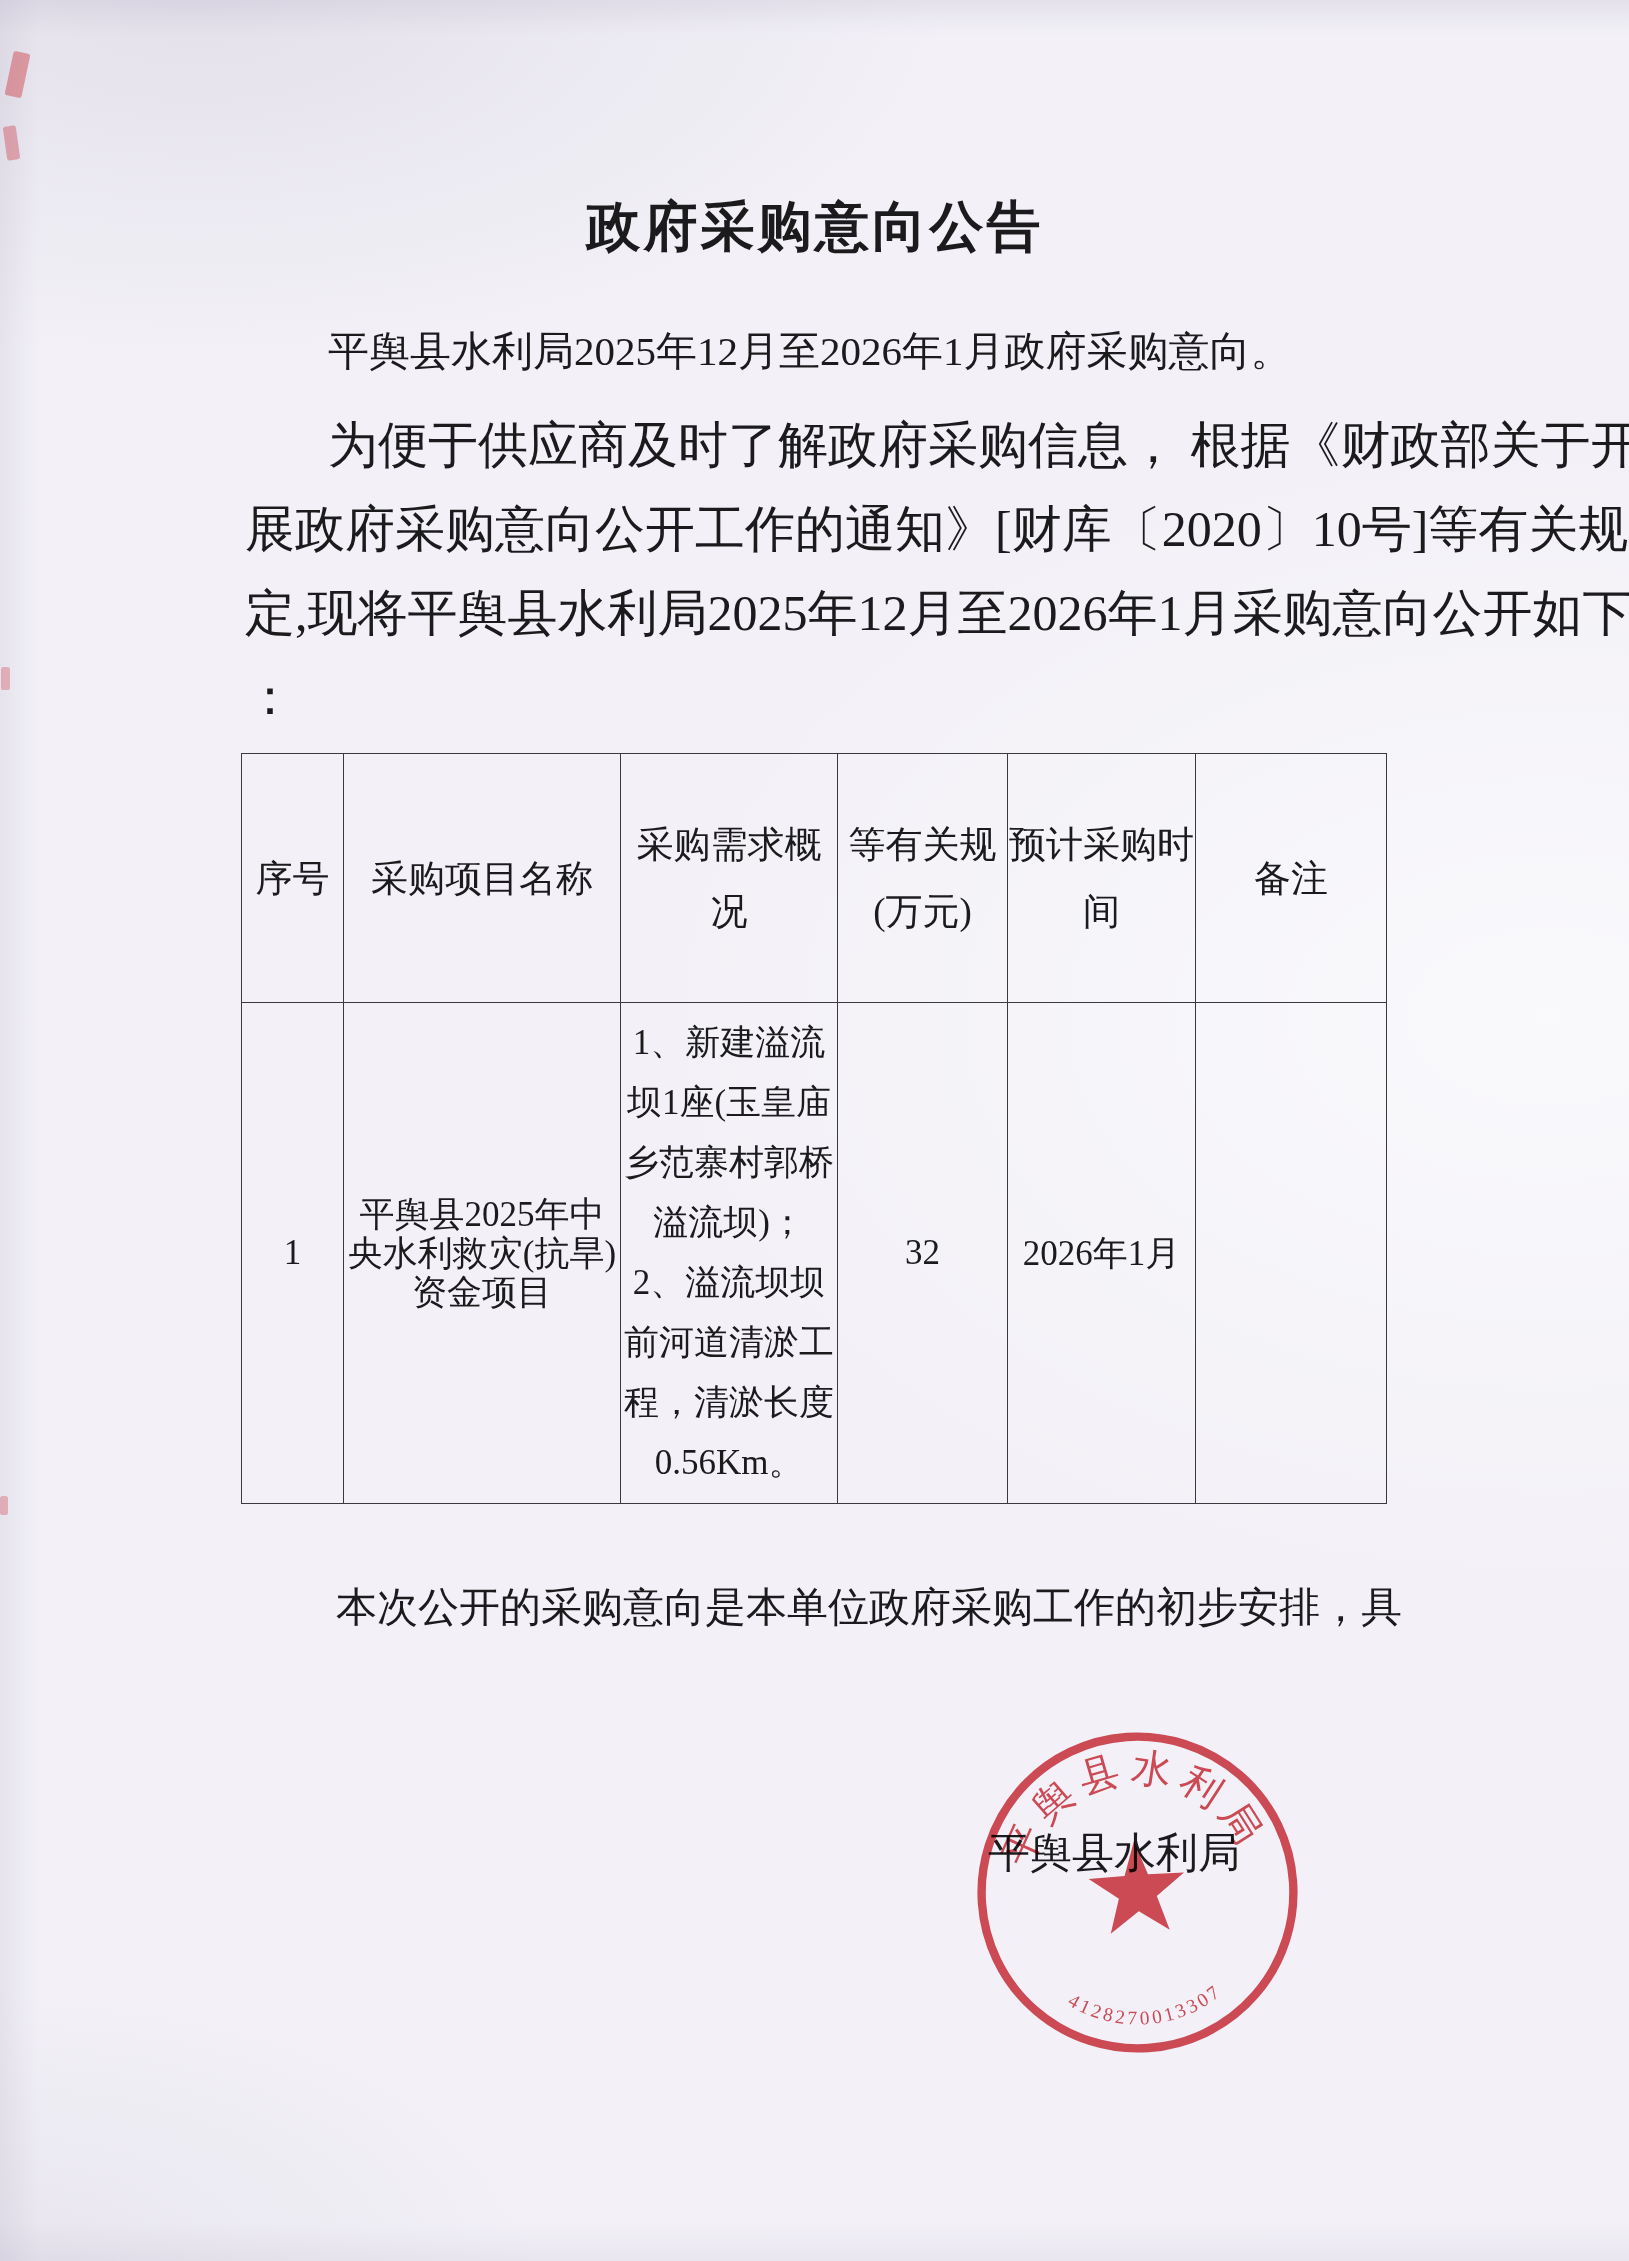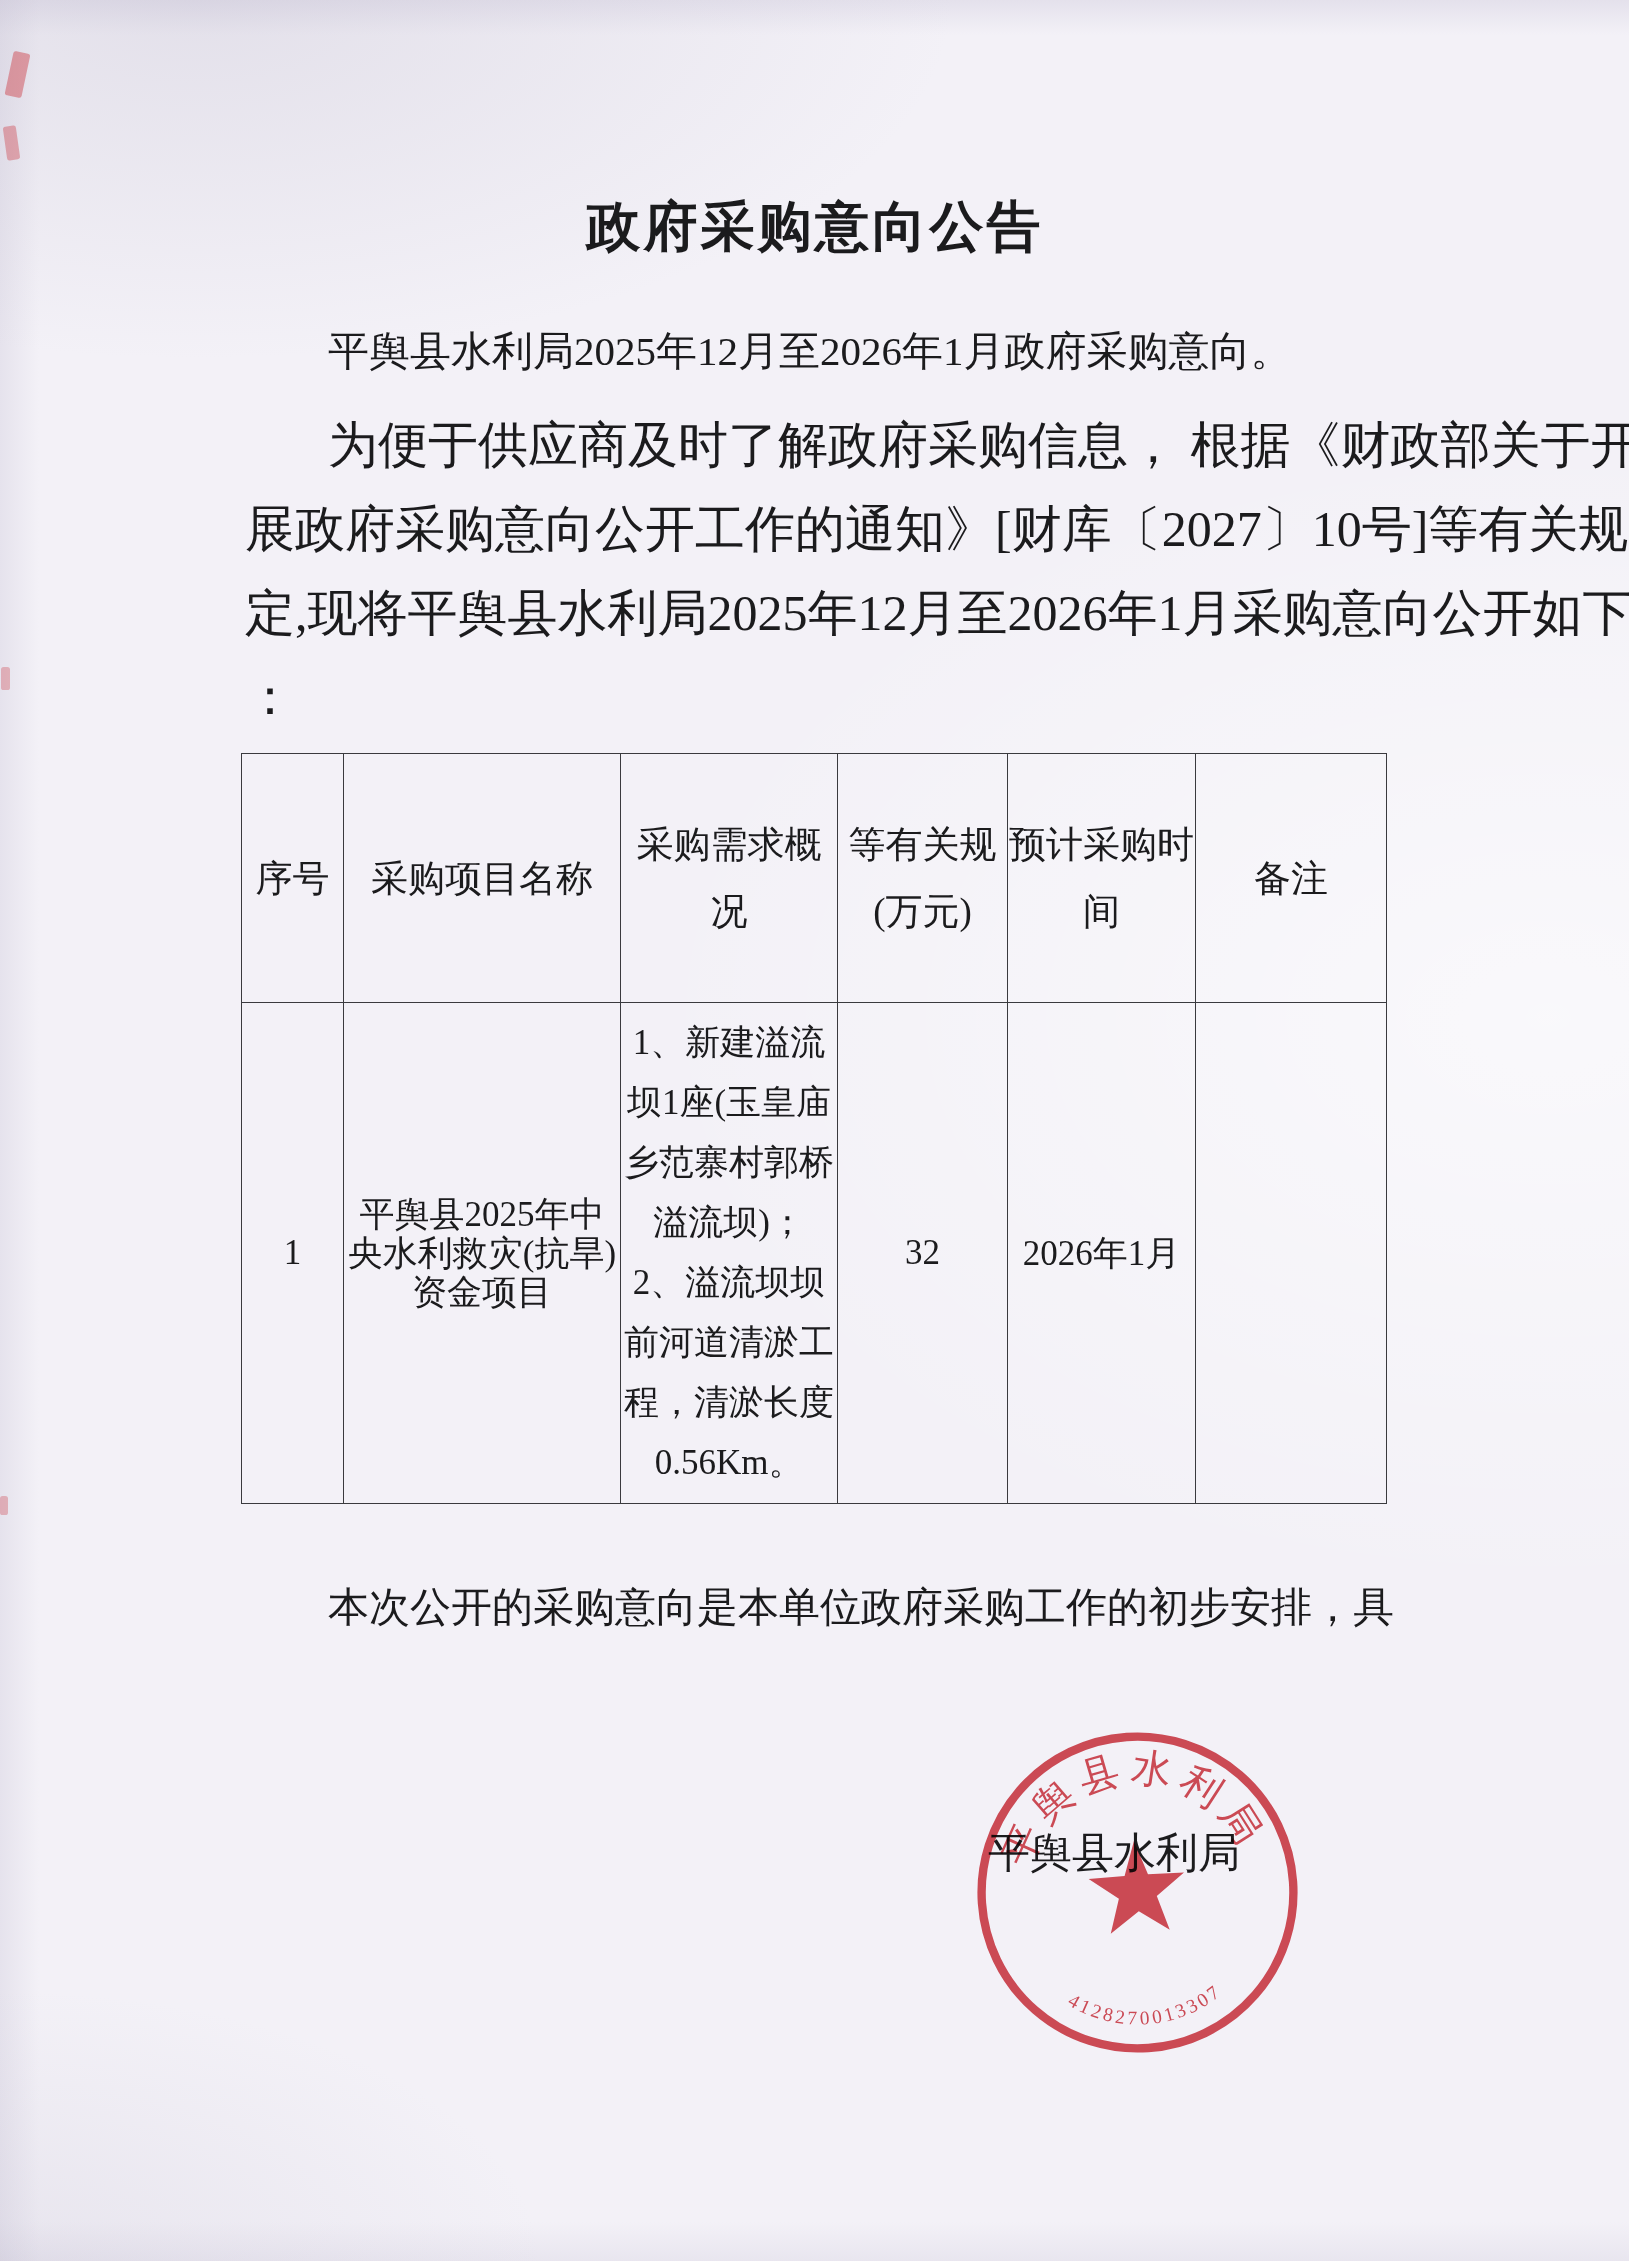--- a/index.html
+++ b/index.html
@@ -47,21 +47,21 @@
   }
   table.main thead th{font-size:37px;line-height:67px;height:248px;}
   table.main tbody td{height:500px;font-size:35px;}
   td.cell-name{font-size:32px;line-height:39px;text-align:left;padding:0 9.7px;}
   td.cell-req{font-size:32px;line-height:60px;text-align:left;vertical-align:top;padding:14px 13px 0 14px;}
   td.cell-seq{font-size:39px;}
   td.cell-budget{font-size:36px;}
   td.cell-time{font-size:35px;}
 
   .closing{
-    position:absolute;top:1564px;left:245px;width:1167px;font-size:41px;
+    position:absolute;top:1564px;left:253px;width:1167px;font-size:41px;
   }
   .closing .line{height:87px;line-height:87px;white-space:nowrap;}
   .closing .line.first{text-indent:83px;}
 
   .signature{position:absolute;top:1811px;left:988px;font-size:42px;line-height:84px;white-space:nowrap;}
   .sign-date{position:absolute;top:1898px;left:977px;font-size:42px;line-height:84px;white-space:nowrap;}
 
   .stamp{
     position:absolute;top:1725px;left:970px;width:335px;height:335px;
     mix-blend-mode:multiply;opacity:0.88;
@@ -84,21 +84,21 @@
   <div class="artifact a2"></div>
   <div class="artifact a3"></div>
   <div class="artifact a4"></div>
 
   <div class="doc-title">政府采购意向公告</div>
 
   <div class="para1">平舆县水利局2025年12月至2026年1月政府采购意向。</div>
 
   <div class="para2">
     <div class="line first">为便于供应商及时了解政府采购信息， 根据《财政部关于开</div>
-    <div class="line">展政府采购意向公开工作的通知》[财库〔2027〕10号]等有关规</div>
+    <div class="line">展政府采购意向公开工作的通知》[财库〔2020〕10号]等有关规</div>
     <div class="line">定,现将平舆县水利局2025年12月至2026年1月采购意向公开如下</div>
     <div class="line">：</div>
   </div>
 
   <table class="main">
     <colgroup>
       <col style="width:102px">
         <col style="width:277px">
         <col style="width:217px">
       <col style="width:170px">

